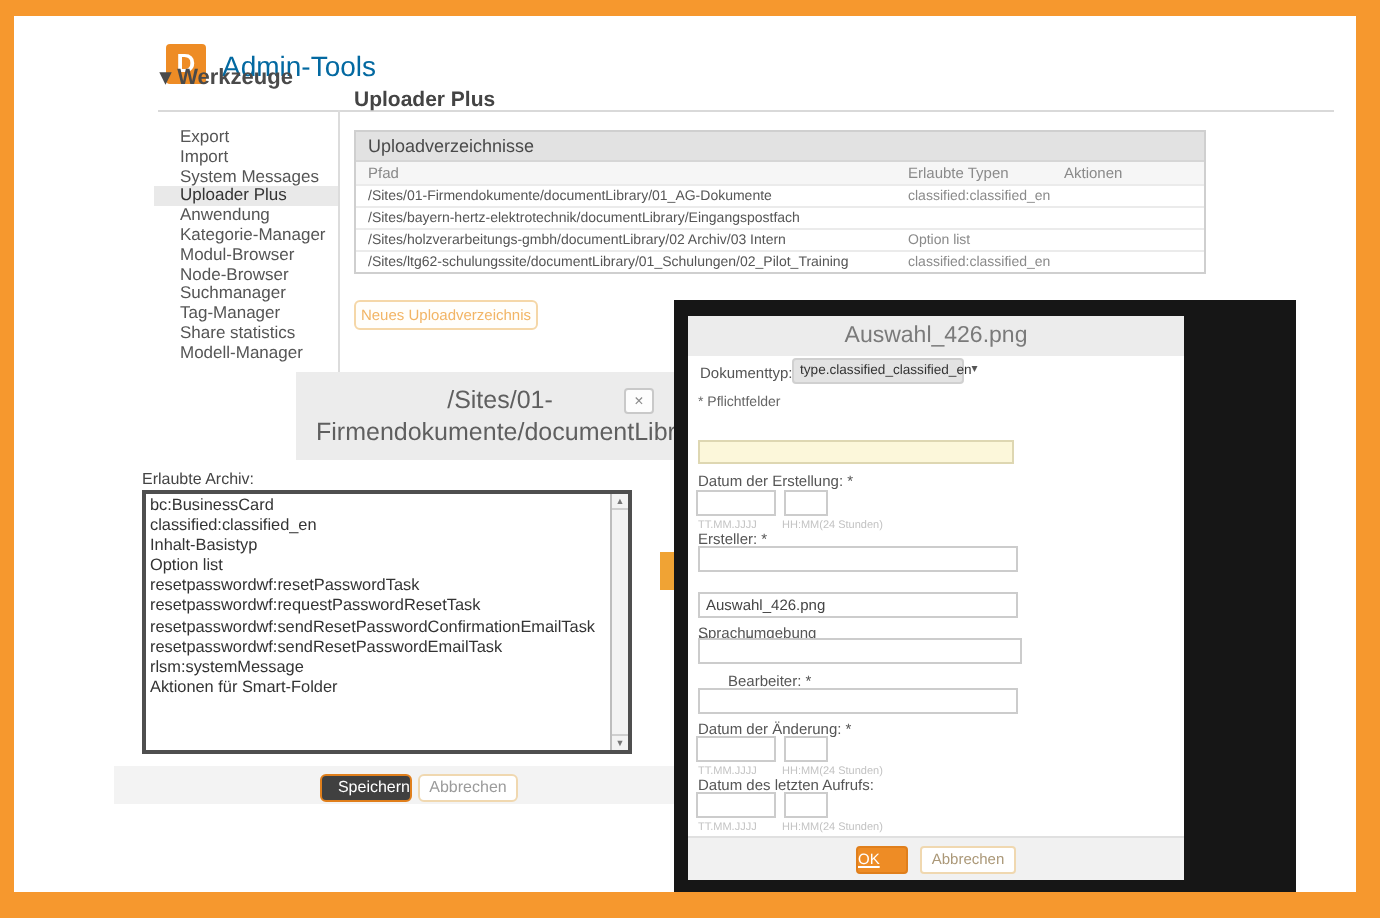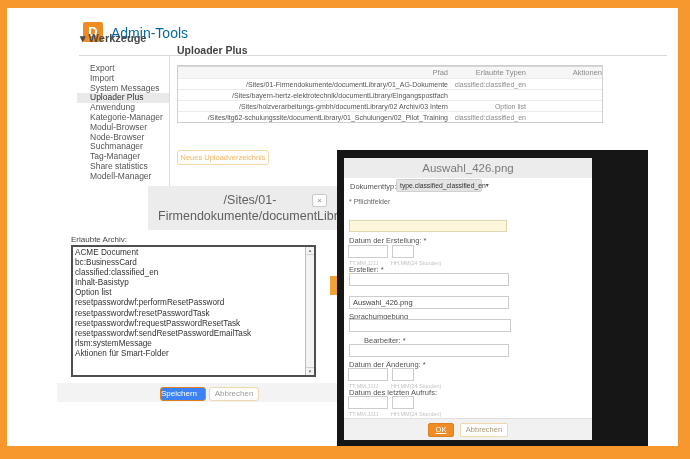--- a/index.html
+++ b/index.html
@@ -19,21 +19,21 @@
   .side-section { position:absolute; left:73px; top:24px; font-size:11px; font-weight:bold; color:#4a4a4a; }
   .side-list { position:absolute; left:70px; top:56px; width:92px; }
   .side-item { font-size:8.5px; color:#555; line-height:9.8px; height:9.8px; padding-left:13px;
                white-space:nowrap; cursor:pointer; }
   .side-item.active { background:#e9e9e9; color:#333; }
 
   
   .main-heading { position:absolute; left:170px; top:36px; font-size:10.5px; font-weight:bold; color:#444; }
   .table { position:absolute; left:170px; top:57px; width:426px; border:1px solid #cfcfcf; background:#fff; }
   .t-caption { height:14px; line-height:14px; background:#e2e2e2; font-size:9px; color:#4a4a4a; padding-left:6px; }
-  .t-head, .t-row { display:grid; grid-template-columns:270px 78px 1fr;text-align:right; }
+  .t-head, .t-row { display:grid; grid-template-columns:270px 78px 1fr; }
   .t-head { height:12px; background:#f6f6f6; border-top:1px solid #d6d6d6; }
   .t-head span { font-size:7.5px; color:#8a8a8a; line-height:12px; padding-left:6px; white-space:nowrap; overflow:hidden; }
   .t-row { height:11px; border-top:1px solid #ebebeb; }
   .t-row span { font-size:7px; line-height:11px; padding-left:6px; white-space:nowrap; overflow:hidden; }
   .t-row .c-path { color:#555; }
   .t-row .c-typ { color:#8a8a8a; }
   .new-dir-btn { position:absolute; left:170px; top:142px; width:92px; height:15px; background:#fffefb;
                  border:1px solid #f5d7a8; border-radius:3px; font-size:7.5px; color:#f2b566;
                  text-align:center; line-height:13px; cursor:pointer; }
 
@@ -45,22 +45,22 @@
               line-height:11px; cursor:pointer; }
   .lm-label { position:absolute; left:64px; top:227px; font-size:8px; color:#444; z-index:2; }
   .lm-listbox { position:absolute; left:64px; top:237px; width:245px; height:132px; border:2px solid #4f4f4f;
                 background:#fff; z-index:2; padding:1px 11px 1px 2px; overflow:hidden; }
   .lm-option { font-size:8.2px; line-height:10.1px; color:#333; white-space:nowrap; cursor:pointer; }
   .lm-scroll { position:absolute; right:0; top:0; bottom:0; width:9px; background:#f3f3f3; border-left:1px solid #bdbdbd; }
   .lm-scroll .arr { position:absolute; left:0; width:8px; height:8px; font-size:4.5px; color:#777; text-align:center; line-height:8px; cursor:pointer; }
   .lm-scroll .up { top:0; border-bottom:1px solid #cfcfcf; }
   .lm-scroll .down { bottom:0; border-top:1px solid #cfcfcf; }
   .lm-footer { position:absolute; left:50px; top:375px; width:287px; height:19px; background:#f3f3f3; z-index:2; }
-  .lm-save { position:absolute; left:153px; top:379px; width:46px; height:14px; background:#3b82f6; border:1px solid #e07f1c;
-             border-radius:3px; color:#fff; font-size:8px; text-align:left; line-height:12px; z-index:3; cursor:pointer; }
+  .lm-save { position:absolute; left:153px; top:379px; width:46px; height:14px; background:#404040; border:1px solid #e07f1c;
+             border-radius:3px; color:#fff; font-size:8px; text-align:right; line-height:12px; z-index:3; cursor:pointer; }
   .lm-cancel { position:absolute; left:202px; top:379px; width:50px; height:14px; background:#fff; border:1px solid #f0d8b0;
              border-radius:3px; color:#9b9b9b; font-size:8px; text-align:center; line-height:12px; z-index:3; cursor:pointer; }
 
   .orange-fragment { position:absolute; left:323px; top:268px; width:10px; height:19px; background:#F0A334; z-index:4; }
 
   
   .rm-frame { position:absolute; left:330px; top:142px; width:311px; height:296px; background:#161616; z-index:5; }
   .rm-dialog { position:absolute; left:7px; top:8px; width:248px; height:282px; background:#fff; }
   .rm-title { position:absolute; left:0; top:0; width:100%; height:20px; background:#ececec;
               font-size:11.5px; color:#7a7a7a; text-align:center; line-height:20px; }
@@ -70,21 +70,21 @@
               padding:0 3px; font-family:"Liberation Sans", sans-serif; }
   .rm-input.yellow { background:#fcf7da; border-color:#ded7b2; height:12px; }
   .rm-hint { position:absolute; font-size:5.5px; color:#c3c3c3; white-space:nowrap; }
   .rm-select { position:absolute; left:52px; top:21px; width:86px; height:13px; background:#e3e3e3; border:1px solid #d0d0d0;
                border-radius:2px; font-size:6.8px; color:#333; line-height:11px; padding:0 3px; white-space:nowrap;
                cursor:pointer; display:flex; justify-content:space-between; align-items:center; }
   .rm-select .chev { font-size:6px; color:#555; }
   .rm-footer { position:absolute; left:0; bottom:0; width:100%; height:22px; background:#f1f1f1; border-top:1px solid #e0e0e0;
                display:flex; justify-content:center; align-items:center; gap:6px; }
   .rm-ok { width:26px; height:14px; background:#EE8C25; border:1px solid #e07f1c; border-radius:2px; color:#fff;
-           font-size:7.5px; text-align:center; line-height:12px; cursor:pointer;text-decoration:underline; }
+           font-size:7.5px; text-align:left; line-height:12px; cursor:pointer;text-decoration:underline; }
   .rm-cancel { width:48px; height:14px; background:#fff; border:1px solid #f0d8b0; border-radius:2px; color:#ab9878;
            font-size:7.5px; text-align:center; line-height:12px; cursor:pointer; }
 </style>
 </head>
 <body>
 
 <div class="frame">
   <div class="page">
 
     <div class="logo">D</div>
@@ -106,20 +106,21 @@
       <div class="side-item">Modul-Browser</div>
       <div class="side-item">Node-Browser</div>
       <div class="side-item">Suchmanager</div>
       <div class="side-item">Tag-Manager</div>
       <div class="side-item">Share statistics</div>
       <div class="side-item">Modell-Manager</div>
     </div>
 
     <div class="main-heading">Uploader Plus</div>
     <div class="table">
+      <div class="t-caption">Uploadverzeichnisse</div>
       <div class="t-head">
         <span>Pfad</span>
         <span>Erlaubte Typen</span>
         <span>Aktionen</span>
       </div>
       <div class="t-row">
         <span class="c-path">/Sites/01-Firmendokumente/documentLibrary/01_AG-Dokumente</span>
         <span class="c-typ">classified:classified_en</span>
         <span class="c-akt"></span>
       </div>
@@ -138,28 +139,27 @@
         <span class="c-typ">classified:classified_en</span>
         <span class="c-akt"></span>
       </div>
     </div>
     <div class="new-dir-btn">Neues Uploadverzeichnis</div>
 
     <div class="lm-header">/Sites/01-Firmendokumente/documentLibrary</div>
     <div class="lm-close">×</div>
     <div class="lm-label">Erlaubte Archiv:</div>
     <div class="lm-listbox">
-      <div class="lm-option">ACME Document</div>
       <div class="lm-option">bc:BusinessCard</div>
       <div class="lm-option">classified:classified_en</div>
       <div class="lm-option">Inhalt-Basistyp</div>
       <div class="lm-option">Option list</div>
-      <div class="lm-option">resetpasswordwf:performResetPassword</div>
       <div class="lm-option">resetpasswordwf:resetPasswordTask</div>
       <div class="lm-option">resetpasswordwf:requestPasswordResetTask</div>
+      <div class="lm-option">resetpasswordwf:sendResetPasswordConfirmationEmailTask</div>
       <div class="lm-option">resetpasswordwf:sendResetPasswordEmailTask</div>
       <div class="lm-option">rlsm:systemMessage</div>
       <div class="lm-option">Aktionen für Smart-Folder</div>
       <div class="lm-scroll">
         <div class="arr up">▲</div>
         <div class="arr down">▼</div>
       </div>
     </div>
     <div class="lm-footer"></div>
     <div class="lm-save">Speichern</div>

